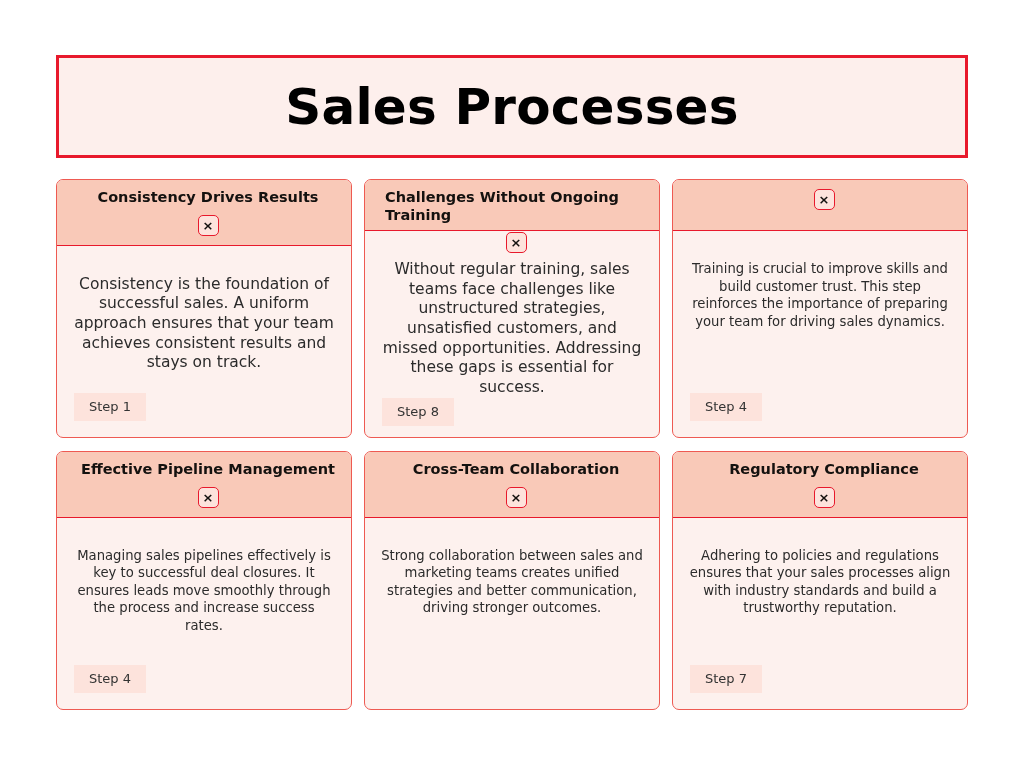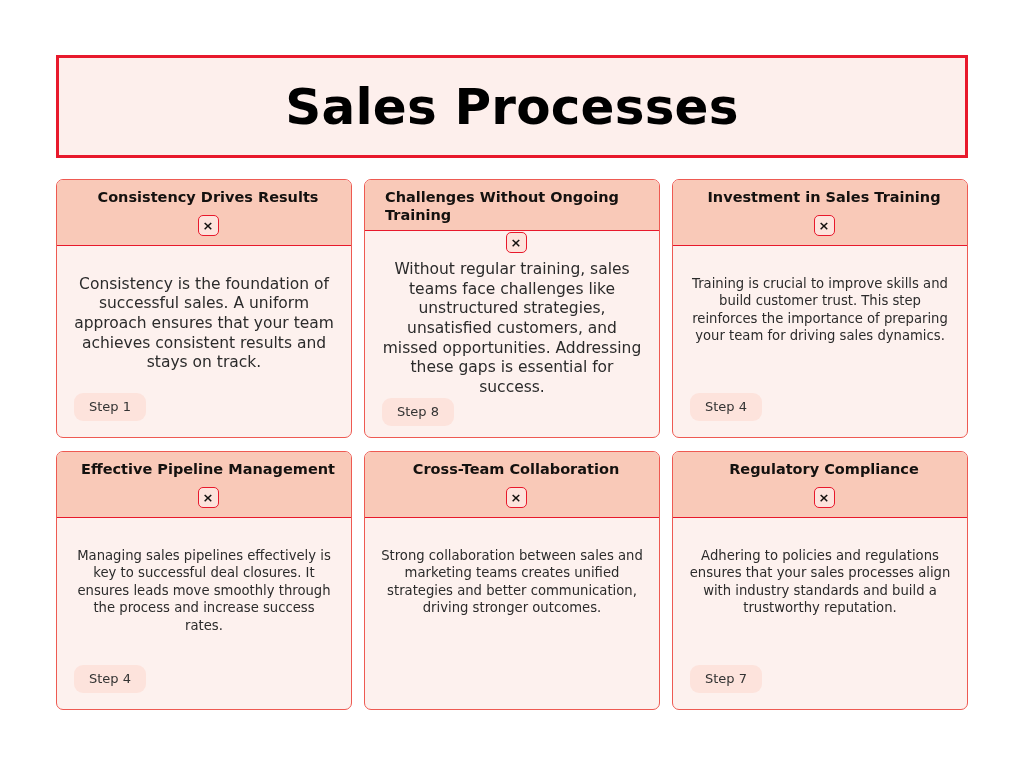--- a/index.html
+++ b/index.html
@@ -111,21 +111,21 @@
   }
   .card-footer {
     flex: 0 0 auto;
     padding: 0 0 16px 17px;
   }
   .step-badge {
     display: inline-block;
     background: #FDE3DC;
     color: #333333;
     font-size: 13px;
-    border-radius: 9px;
+    border-radius: 0;
     padding: 7px 15px;
     line-height: 1.1;
   }
 </style>
 </head>
 <body>
 
 <div class="page">
 
   <div class="title-banner">
@@ -155,21 +155,20 @@
       <div class="card-body">
         <div class="card-text">Without regular training, sales teams face challenges like unstructured strategies, unsatisfied customers, and missed opportunities. Addressing these gaps is essential for success.</div>
       </div>
       <div class="card-footer">
         <span class="step-badge">Step 8</span>
       </div>
     </div>
 
     <div class="card">
       <div class="card-header">
-        <div class="card-title">Investment in Sales Training</div>
         <div class="close-btn">×</div>
       </div>
       <div class="card-body">
         <div class="card-text small">Training is crucial to improve skills and build customer trust. This step reinforces the importance of preparing your team for driving sales dynamics.</div>
       </div>
       <div class="card-footer">
         <span class="step-badge">Step 4</span>
       </div>
     </div>
 

